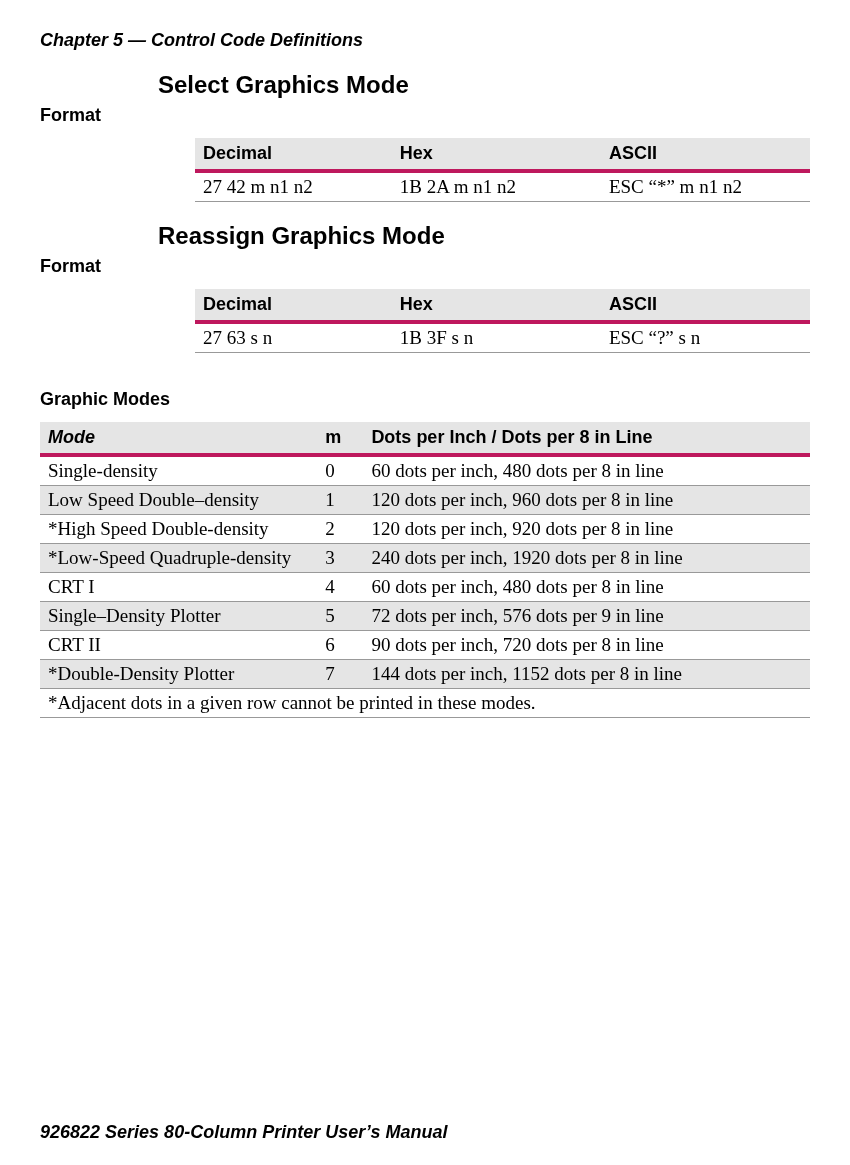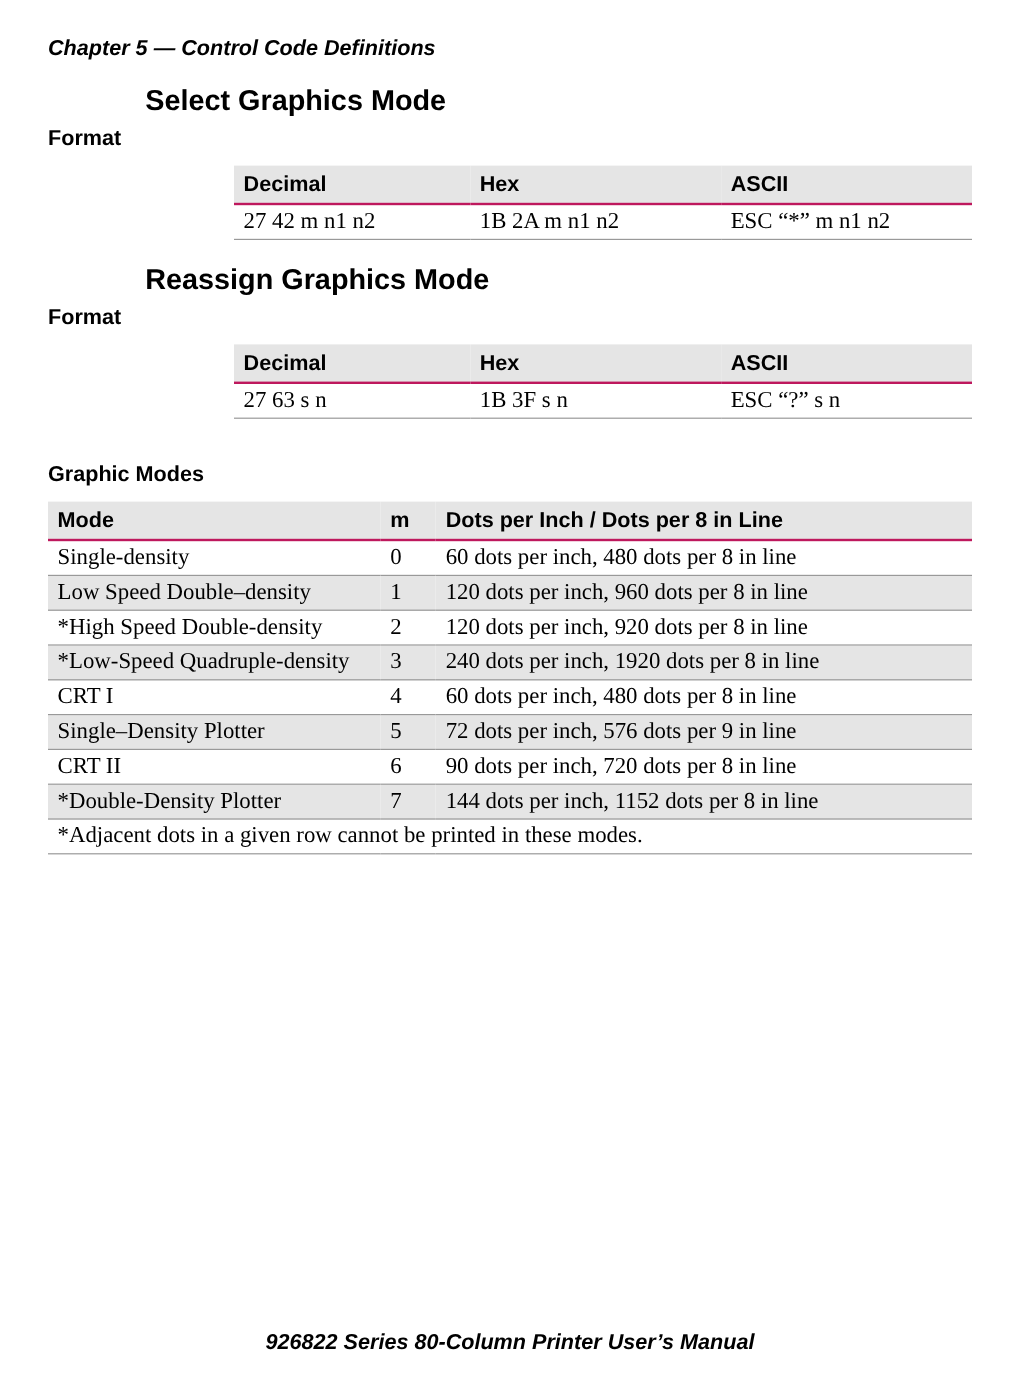--- a/index.html
+++ b/index.html
@@ -34,21 +34,21 @@
     font-size: 24px;
     font-stretch: condensed;
     margin-bottom: 2px;
   }
   .body-text {
     font-size: 20px;
     line-height: 1.25;
     margin-bottom: 12px;
   }
   .indent-block {
-    margin-left: 81px;
+    margin-left: 118px;
   }
   .side-label {
     font-family: "Arial Narrow", Arial, sans-serif;
     font-weight: bold;
     font-size: 18px;
     font-stretch: condensed;
     margin-top: 6px;
     margin-bottom: 12px;
   }
   table {
@@ -62,50 +62,50 @@
     width: calc(100% - 155px);
   }
   th {
     font-family: "Arial Narrow", Arial, sans-serif;
     font-weight: bold;
     font-size: 18px;
     font-stretch: condensed;
     text-align: left;
     background: #e5e5e5;
     padding: 5px 8px;
-    border-bottom: 2px solid #be185d;
+    border-bottom: 4px solid #be185d;
   }
   td {
     padding: 3px 8px;
     border-bottom: 1px solid #999;
     font-size: 19px;
   }
   tr.shaded td {
     background: #e5e5e5;
   }
   .format-table th:nth-child(1) { width: 32%; }
   .format-table th:nth-child(2) { width: 34%; }
   .format-table th:nth-child(3) { width: 34%; }
-  .modes-table th:nth-child(1) { width: 36%; }
+  .modes-table th:nth-child(1) { width: 36%; font-style: italic; }
   .modes-table th:nth-child(2) { width: 6%; }
   .modes-table th:nth-child(3) { width: 58%; }
   .modes-table {
     margin-left: 0;
     width: 100%;
   }
   .modes-table td.footnote {
     font-size: 19px;
   }
   .footer {
     position: absolute;
-    bottom: 36px;
+    bottom: 22px;
     left: 40px;
     right: 40px;
     display: flex;
-    justify-content: center;
+    justify-content: flex-start;
     font-family: "Arial Narrow", Arial, sans-serif;
     font-weight: bold;
     font-style: italic;
     font-size: 18px;
     font-stretch: condensed;
   }
   .spacer-sm { height: 10px; }
 </style>
 </head>
 <body>

